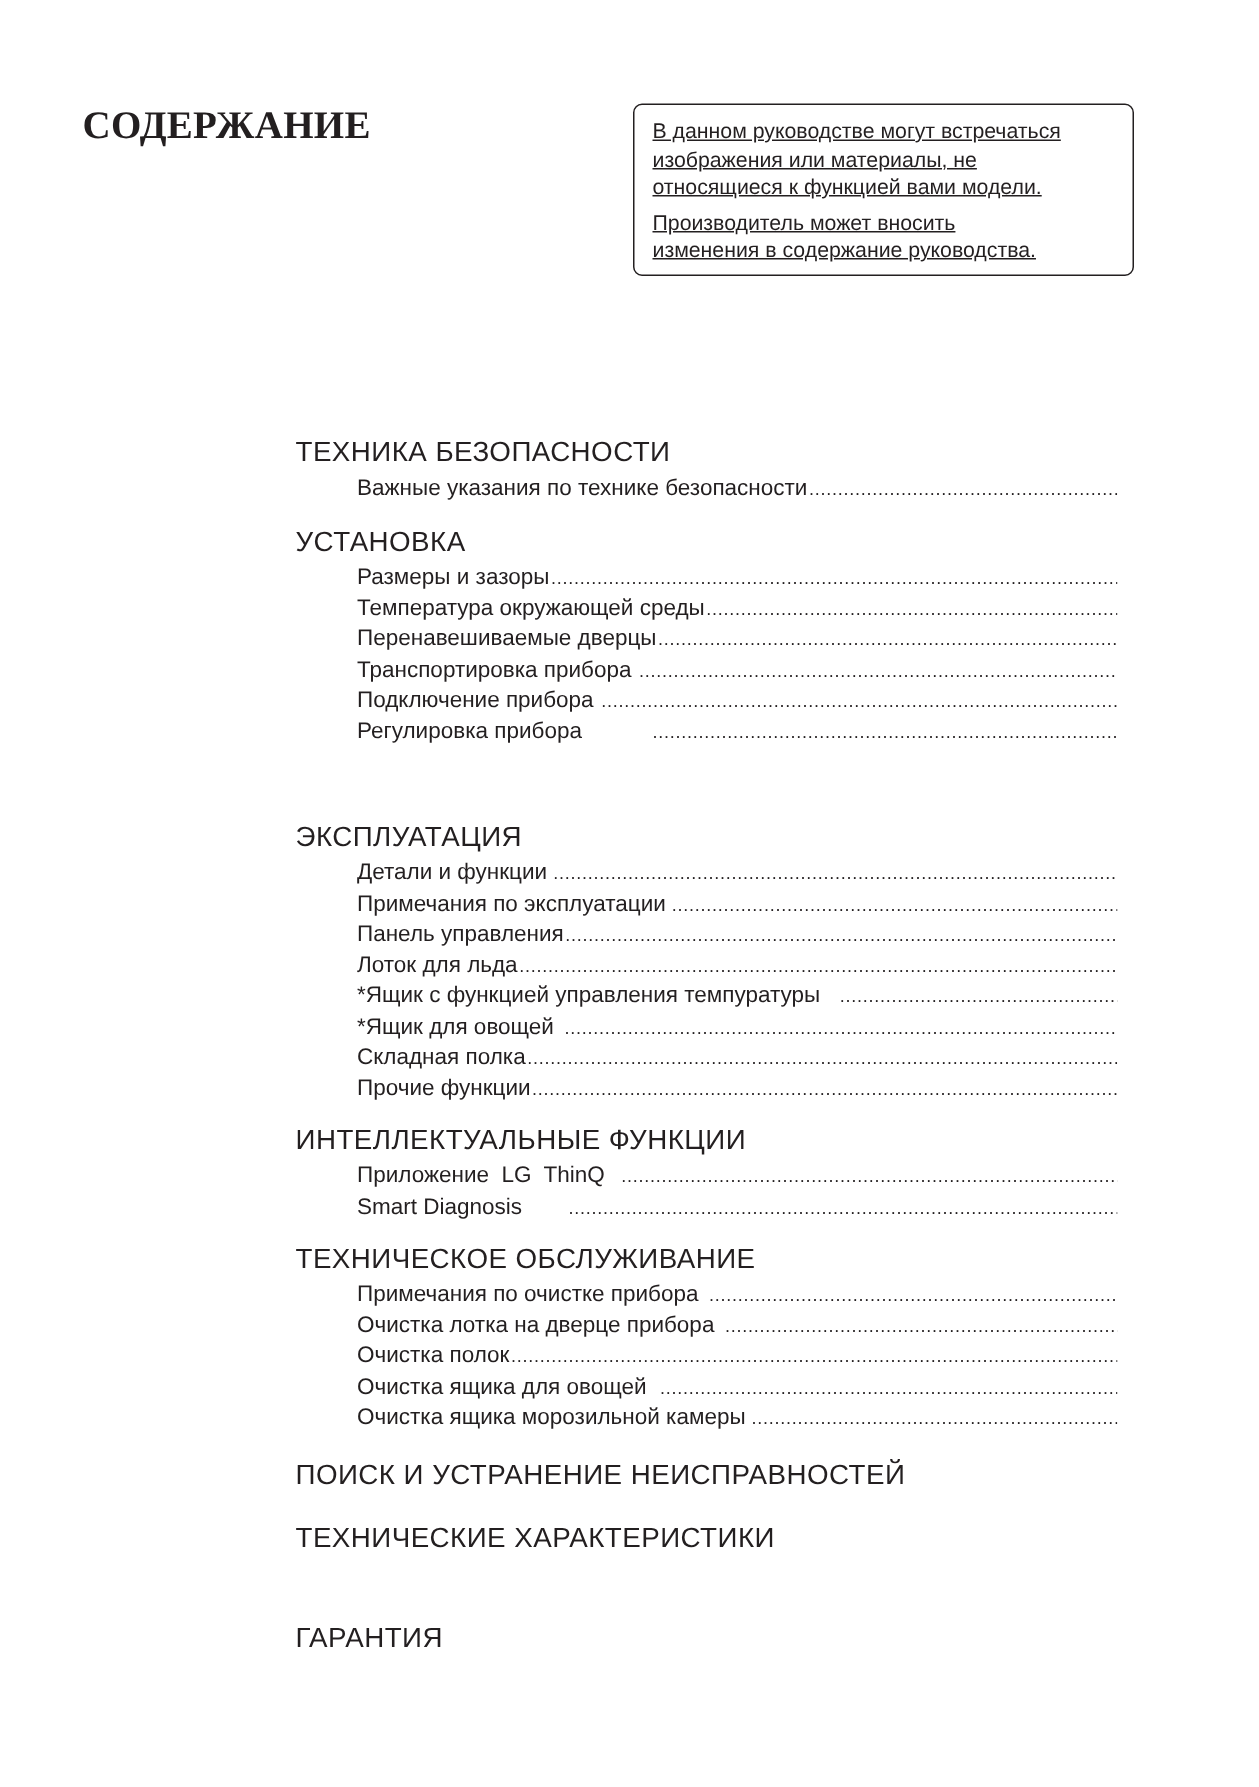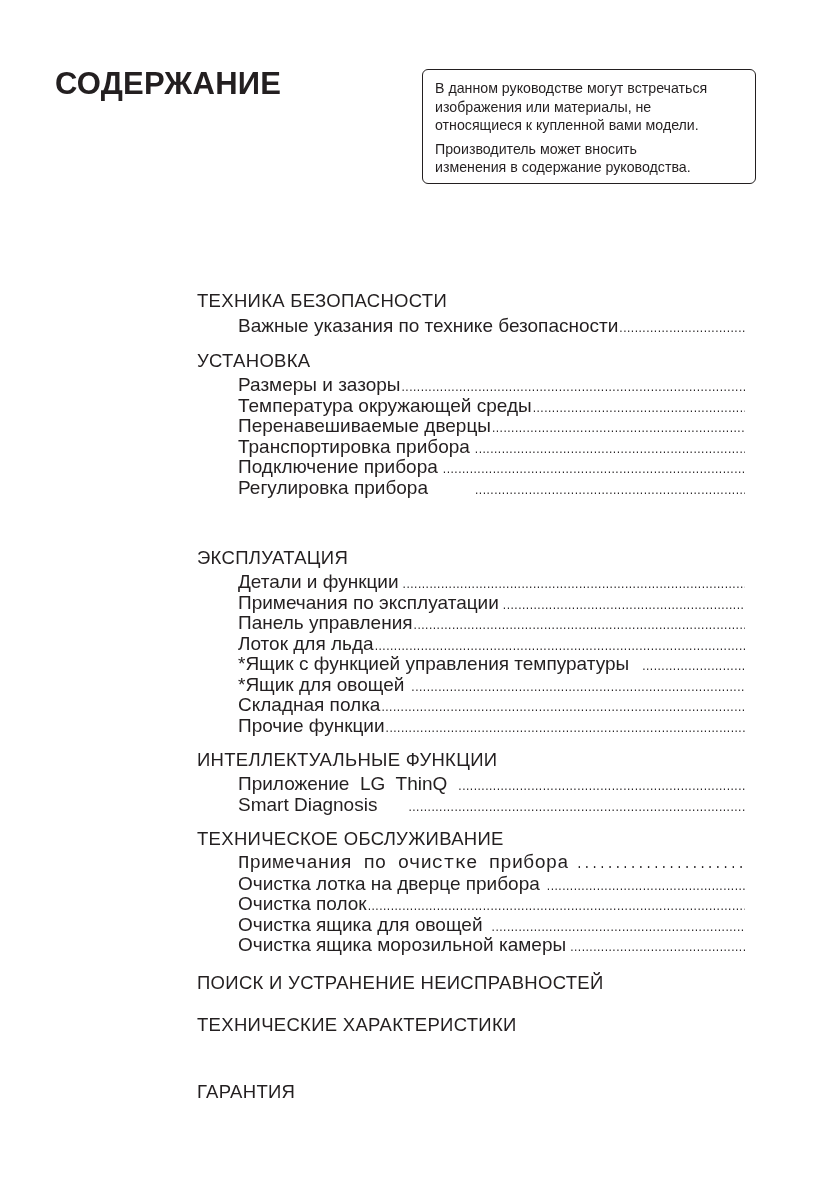--- a/index.html
+++ b/index.html
@@ -1,38 +1,38 @@
 <!DOCTYPE html>
 <html><head>
   <meta charset="utf-8">
   <style>
     html, body { margin:0; padding:0; background:#ffffff; }
     body { width:839px; height:1191px; position:relative; overflow:hidden; color:#231f20; font-family:"Liberation Sans", sans-serif; }
-    .page-title { position:absolute; left:55px; top:66px; font-size:31px; font-weight:bold; letter-spacing:0.2px; margin:0; line-height:36px; }
+    .page-title { position:absolute; left:55px; top:66px; font-size:26px; font-weight:bold; letter-spacing:0.2px; margin:0; line-height:36px;font-family:Liberation Serif, serif; }
     .notice { position:absolute; left:422px; top:69px; width:334px; height:115px; box-sizing:border-box; border:1.5px solid #231f20; border-radius:6px; padding:9px 0 0 12px; font-size:14.2px; line-height:18.5px; }
-    .notice p { margin:0 0 5px 0; }
+    .notice p { margin:0 0 5px 0;text-decoration:underline; }
     .toc { position:absolute; left:197px; top:289px; width:548px; }
     .section { position:absolute; left:0; width:548px; }
     .section h2 { margin:0; font-size:18.5px; font-weight:normal; line-height:24px; letter-spacing:0.3px; }
-    .entry { position:relative; margin-left:41px; height:20.5px; font-size:19px; line-height:20.5px; display:flex; align-items:baseline; overflow:hidden; }
+    .entry { position:relative; margin-left:41px; height:20.5px; font-size:15px; line-height:20.5px; display:flex; align-items:baseline; overflow:hidden; }
     .entry .label { white-space:pre; flex:none; }
     .entry .leader { flex:1; overflow:hidden; white-space:nowrap; letter-spacing:0.5px; font-size:12px; margin-left:1px; }
     .entry .leader::after { content:"........................................................................................................................................................................"; }
     .entry .gap { flex:none; }
   </style>
 </head>
 <body>
 
 <h1 class="page-title">СОДЕРЖАНИЕ</h1>
 
 <div class="notice">
   <p>
     <span>В данном руководстве могут встречаться</span><br>
     <span>изображения или материалы, не</span><br>
-    <span>относящиеся к купленной вами модели.</span>
+    <span>относящиеся к функцией вами модели.</span>
   </p>
   <p>
     <span>Производитель может вносить</span><br>
     <span>изменения в содержание руководства.</span>
   </p>
 </div>
 
 <div class="toc">
 
   <div class="section" style="top:0px;">
@@ -123,21 +123,21 @@
       </div>
     <div class="entry">
         <span class="label">Smart Diagnosis</span>
         <span class="gap" style="width:30px;"></span>
         <span class="leader"></span>
       </div>
   </div>
 
   <div class="section" style="top:538px;">
     <h2>ТЕХНИЧЕСКОЕ ОБСЛУЖИВАНИЕ</h2>
-    <div class="entry" style="margin-top:2px;font-family:Liberation Mono, monospace;">
+    <div class="entry" style="margin-top:2px;">
         <span class="label">Примечания по очистке прибора</span>
         <span class="gap" style="width:6px;"></span>
         <span class="leader"></span>
       </div>
     <div class="entry">
         <span class="label">Очистка лотка на дверце прибора</span>
         <span class="gap" style="width:6px;"></span>
         <span class="leader"></span>
       </div>
     <div class="entry">

